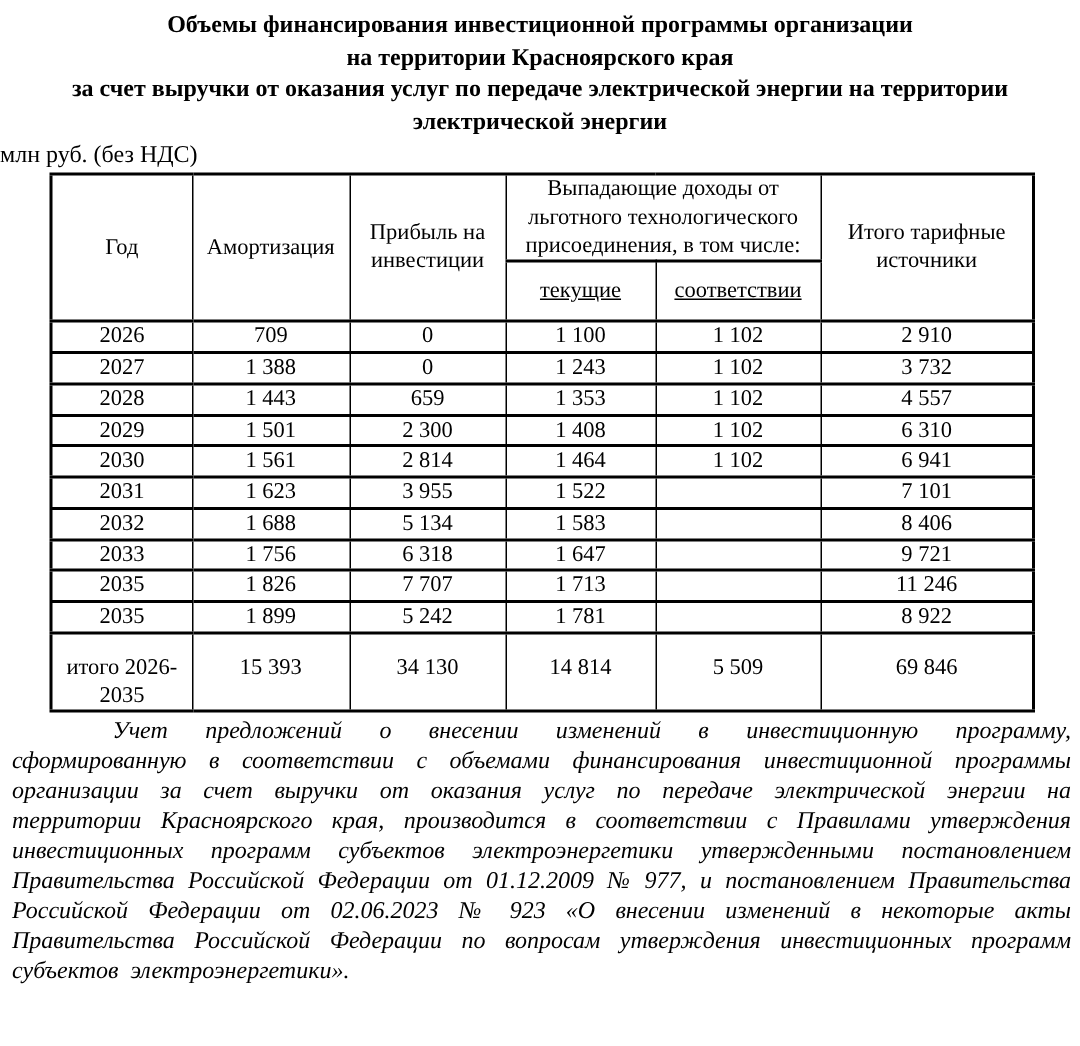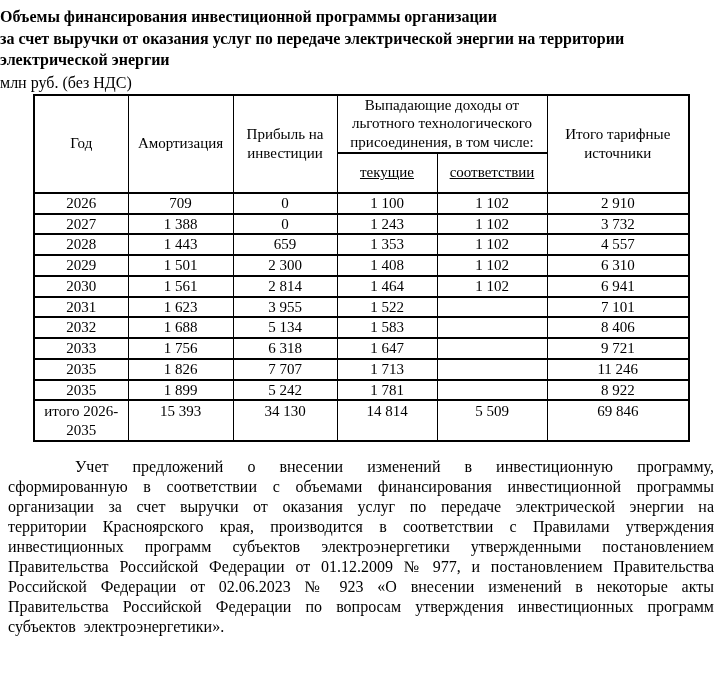--- a/index.html
+++ b/index.html
@@ -7,20 +7,21 @@
     margin: 0; padding: 0;
     width: 720px; height: 697px;
     background: #ffffff; color: #000000;
     font-family: "Liberation Serif", serif;
     overflow: hidden;
   }
   .page { width: 720px; height: 697px; position: relative; }
 
   .doc-title {
     padding-top: 6px;
+    text-align: center;
     font-size: 16px;
     line-height: 21.5px;
     font-weight: bold;
   }
 
   .unit-note {
     font-size: 16px;
     margin: 1px 33px 1px 0;
     height: 21px;
     line-height: 21px;
@@ -42,39 +43,41 @@
     font-size: 15px;
     line-height: 1.25;
     padding: 0 3px;
   }
   tr.hdr-row-1 td { height: 53px; }
   tr.hdr-row-2 td { height: 40px; text-decoration: underline; }
   tr.data-row td  { height: 20px; text-align: center; }
   tr.total-row td {
     height: 38px;
     vertical-align: top;
-    padding-top: 1px;
+    padding-top: 13px;
   }
 
   .body-paragraph {
-    margin: 15px 6px 0 8px;
+    margin: 3px 6px 0 8px;
     font-size: 16px;
     line-height: 20px;
     text-align: justify;
     text-indent: 67px;
     word-spacing: 4px;
+    font-style: italic;
   }
 </style>
 </head>
 <body>
 
 <div class="page">
 
   <div class="doc-title">
     <div>Объемы финансирования инвестиционной программы организации</div>
+    <div>на территории Красноярского края</div>
     <div>за счет выручки от оказания услуг по передаче электрической энергии на территории</div>
     <div>электрической энергии</div>
   </div>
 
   <div class="unit-note">млн руб. (без НДС)</div>
 
   <table class="fin-table">
     <colgroup>
       <col style="width:94px">
       <col style="width:105px">

